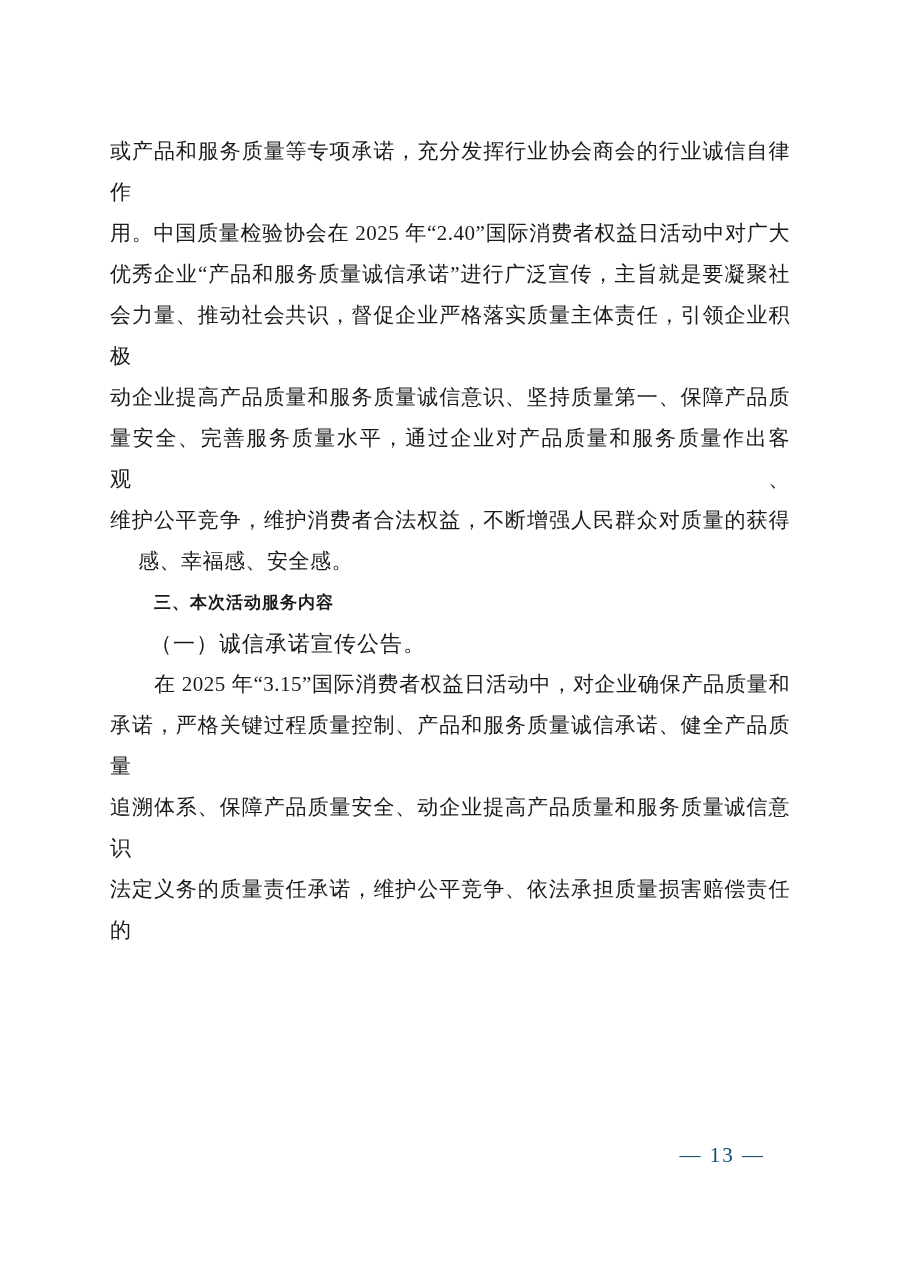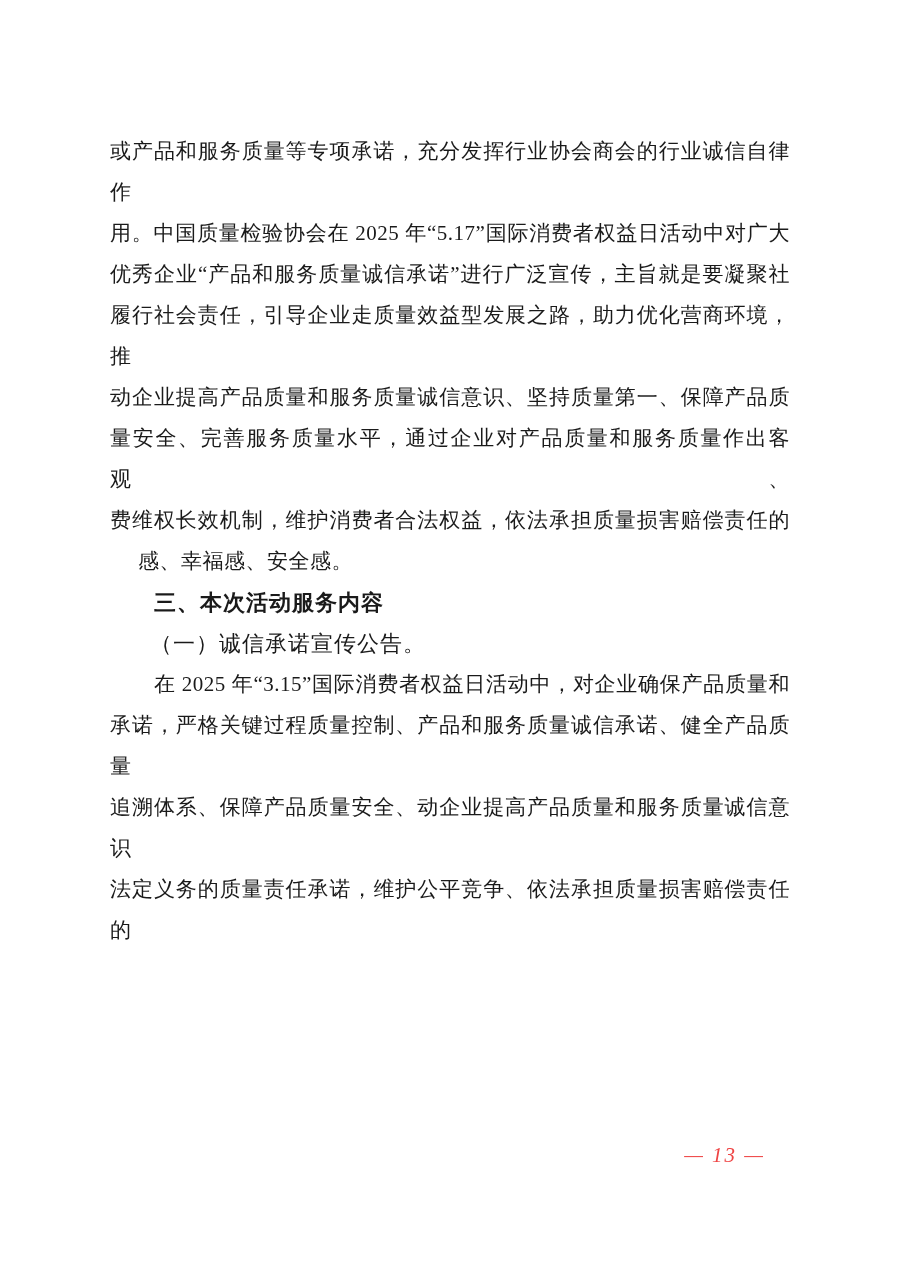--- a/index.html
+++ b/index.html
@@ -31,21 +31,21 @@
     letter-spacing: 0.5px;
   }
   .line.last {
     text-align-last: left;
     margin-left: 28px;
   }
   .line.indent {
     padding-left: 44px;
   }
   .h1 {
-    font-size: 22px;
+    font-size: 17px;
     line-height: 41px;
     font-weight: bold;
     font-family: Liberation Serif, serif;
     padding-left: 44px;
     letter-spacing: 1px;
   }
   .h2 {
     font-size: 22px;
     line-height: 41px;
     font-weight: normal;
@@ -53,37 +53,36 @@
     padding-left: 40px;
     letter-spacing: 1px;
   }
   .page-number {
     position: absolute;
     top: 1140px;
     right: 135px;
     font-size: 21px;
     line-height: 30px;
     font-family: "Liberation Serif", "DejaVu Serif", serif;
-    color: #ef4444;
+    color: #0c4a6e;
     letter-spacing: 2px;
-    font-style: italic;
   }
 </style>
 </head>
 <body>
 
 <div class="page">
   <div class="doc-body">
       <div class="line">或产品和服务质量等专项承诺，充分发挥行业协会商会的行业诚信自律作</div>
-      <div class="line">用。中国质量检验协会在 2025 年“5.17”国际消费者权益日活动中对广大</div>
+      <div class="line">用。中国质量检验协会在 2025 年“2.40”国际消费者权益日活动中对广大</div>
       <div class="line">优秀企业“产品和服务质量诚信承诺”进行广泛宣传，主旨就是要凝聚社</div>
-      <div class="line">履行社会责任，引导企业走质量效益型发展之路，助力优化营商环境，推</div>
+      <div class="line">会力量、推动社会共识，督促企业严格落实质量主体责任，引领企业积极</div>
       <div class="line">动企业提高产品质量和服务质量诚信意识、坚持质量第一、保障产品质</div>
       <div class="line">量安全、完善服务质量水平，通过企业对产品质量和服务质量作出客观、</div>
-      <div class="line">费维权长效机制，维护消费者合法权益，依法承担质量损害赔偿责任的</div>
+      <div class="line">维护公平竞争，维护消费者合法权益，不断增强人民群众对质量的获得</div>
       <div class="line last">感、幸福感、安全感。</div>
       <div class="h1">三、本次活动服务内容</div>
       <div class="h2">（一）诚信承诺宣传公告。</div>
       <div class="line indent">在 2025 年“3.15”国际消费者权益日活动中，对企业确保产品质量和</div>
       <div class="line">承诺，严格关键过程质量控制、产品和服务质量诚信承诺、健全产品质量</div>
       <div class="line">追溯体系、保障产品质量安全、动企业提高产品质量和服务质量诚信意识</div>
       <div class="line">法定义务的质量责任承诺，维护公平竞争、依法承担质量损害赔偿责任的</div>
     </div>
   <div class="page-number">— 13 —</div>
 </div>

